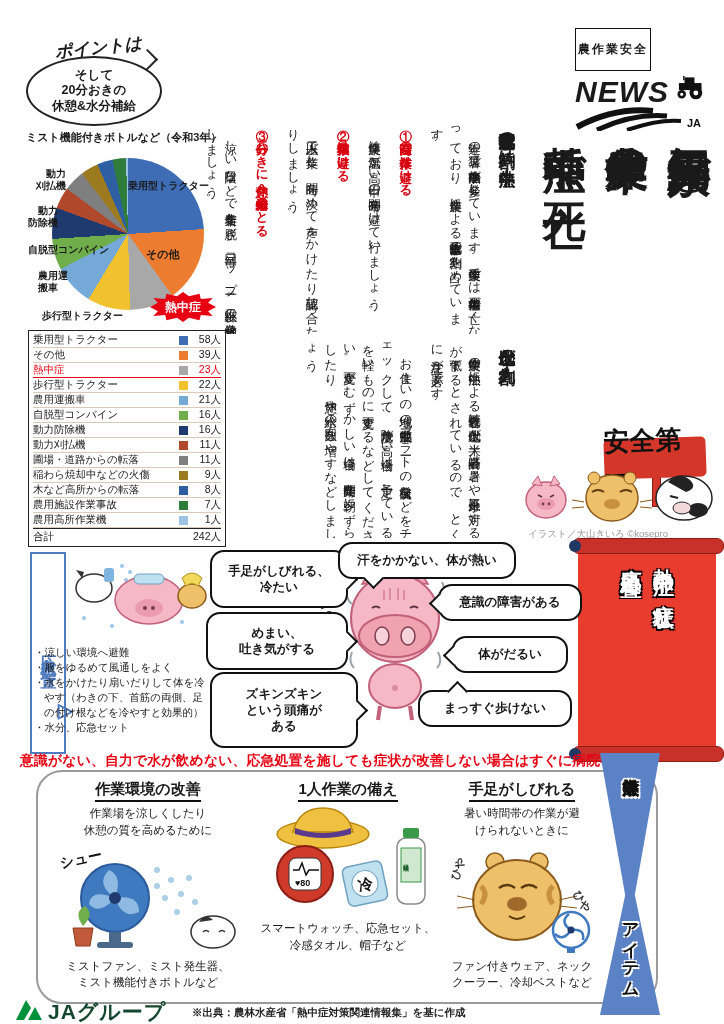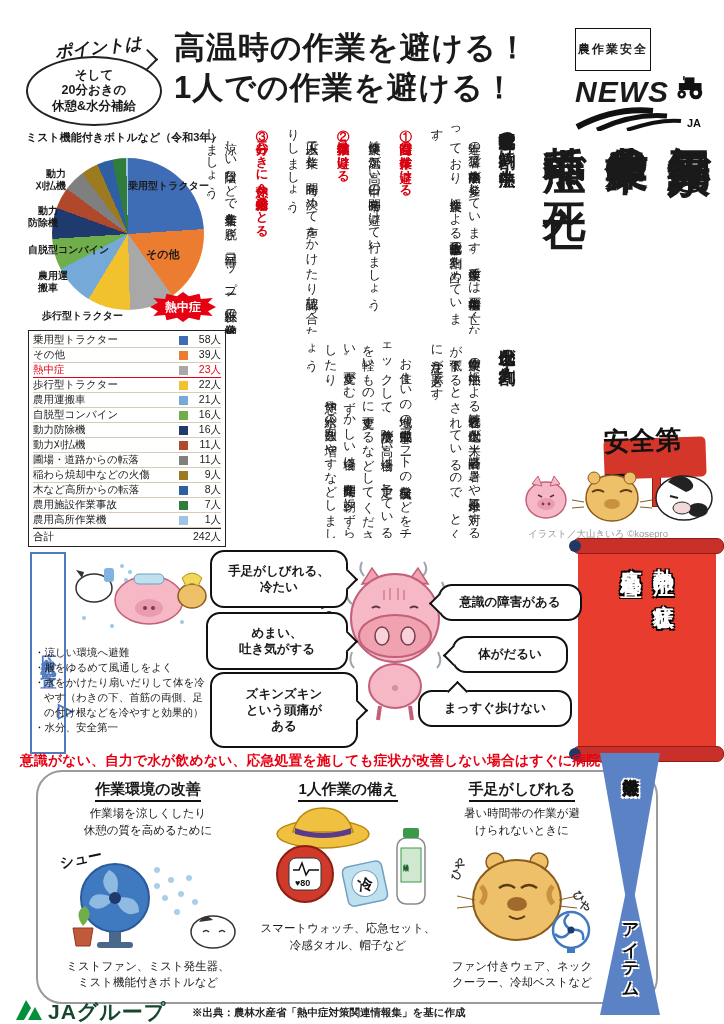--- a/index.html
+++ b/index.html
@@ -126,24 +126,20 @@
 
 <div class="page">
 
   <div class="abs points-label">ポイントは</div>
   <div class="abs points-tail"></div>
   <div class="abs points-bubble">
     <span class="pre">そして
 20分おきの
 休憩&amp;水分補給</span>
   </div>
-  <div class="abs main-headline">
-    <div>高温時の作業を避ける！</div>
-    <div>1人での作業を避ける！</div>
-  </div>
   <div class="abs news-logo">
     <div><span class="news-field">農作業安全</span></div>
     <div style="display:flex;align-items:flex-end;">
       <span class="news-word">NEWS</span>
       <svg width="58" height="34" viewBox="0 0 58 34">
         <rect x="22" y="2" width="14" height="12" fill="#111"></rect>
         <rect x="14" y="10" width="32" height="10" fill="#111"></rect>
         <circle cx="38" cy="24" r="9" fill="#111"></circle>
         <circle cx="38" cy="24" r="3.5" fill="#fff"></circle>
         <circle cx="18" cy="26" r="6" fill="#111"></circle>
@@ -323,21 +319,21 @@
     <path d="M118 30 q10 -10 20 0 l-4 8 q-6 -5 -12 0 z" fill="#f2d95c" stroke="#b09020"></path>
     <circle cx="20" cy="70" r="2" fill="#9cc7e8"></circle>
       <circle cx="48" cy="78" r="2" fill="#9cc7e8"></circle>
       <circle cx="118" cy="74" r="2" fill="#9cc7e8"></circle>
   </svg>
 
   <div class="abs fa-list">
     <div class="it">・<span>涼しい環境へ避難</span></div>
     <div class="it">・<span>服をゆるめて風通しをよく</span></div>
     <div class="it">・<span>水をかけたり扇いだりして体を冷やす（わきの下、首筋の両側、足の付け根などを冷やすと効果的）</span></div>
-    <div class="it">・<span>水分、安全第一</span></div>
+    <div class="it">・<span>水分、応急セット</span></div>
   </div>
 
   <svg class="abs" style="left:332px;top:556px;" width="126" height="172" viewBox="0 0 126 172">
     <path d="M16 30 q-4 12 4 18" stroke="#9aa5ad" stroke-width="2" fill="none"></path>
     <path d="M110 26 q6 12 -2 20" stroke="#9aa5ad" stroke-width="2" fill="none"></path>
     <path d="M30 6 q-4 8 2 14" stroke="#9aa5ad" stroke-width="2" fill="none"></path>
     <path d="M92 6 q5 8 -1 14" stroke="#9aa5ad" stroke-width="2" fill="none"></path>
     <polygon points="30,28 40,12 50,26" fill="#f2a3b3" stroke="#c2607a" stroke-width="1.5"></polygon>
     <polygon points="96,28 86,12 76,26" fill="#f2a3b3" stroke="#c2607a" stroke-width="1.5"></polygon>
     <circle cx="63" cy="62" r="44" fill="#f5b8c4" stroke="#c2607a" stroke-width="2"></circle>
@@ -356,20 +352,24 @@
     <circle cx="63" cy="132" r="3" fill="#d98ca0"></circle>
     <path d="M20 96 q-4 10 2 16" stroke="#9aa5ad" stroke-width="2" fill="none"></path>
     <path d="M106 96 q5 10 -1 16" stroke="#9aa5ad" stroke-width="2" fill="none"></path>
   </svg>
   <div class="abs pig-sound">ョo。…</div>
 
   <div class="bubble b0">
       <i class="tail tr"></i>
       <span class="bt pre">手足がしびれる、
 冷たい</span>
+    </div>
+  <div class="bubble b1">
+      <i class="tail tb"></i>
+      <span class="bt pre">汗をかかない、体が熱い</span>
     </div>
   <div class="bubble b2">
       <i class="tail tl"></i>
       <span class="bt pre">意識の障害がある</span>
     </div>
   <div class="bubble b3">
       <i class="tail tr"></i>
       <span class="bt pre">めまい、
 吐き気がする</span>
     </div>

